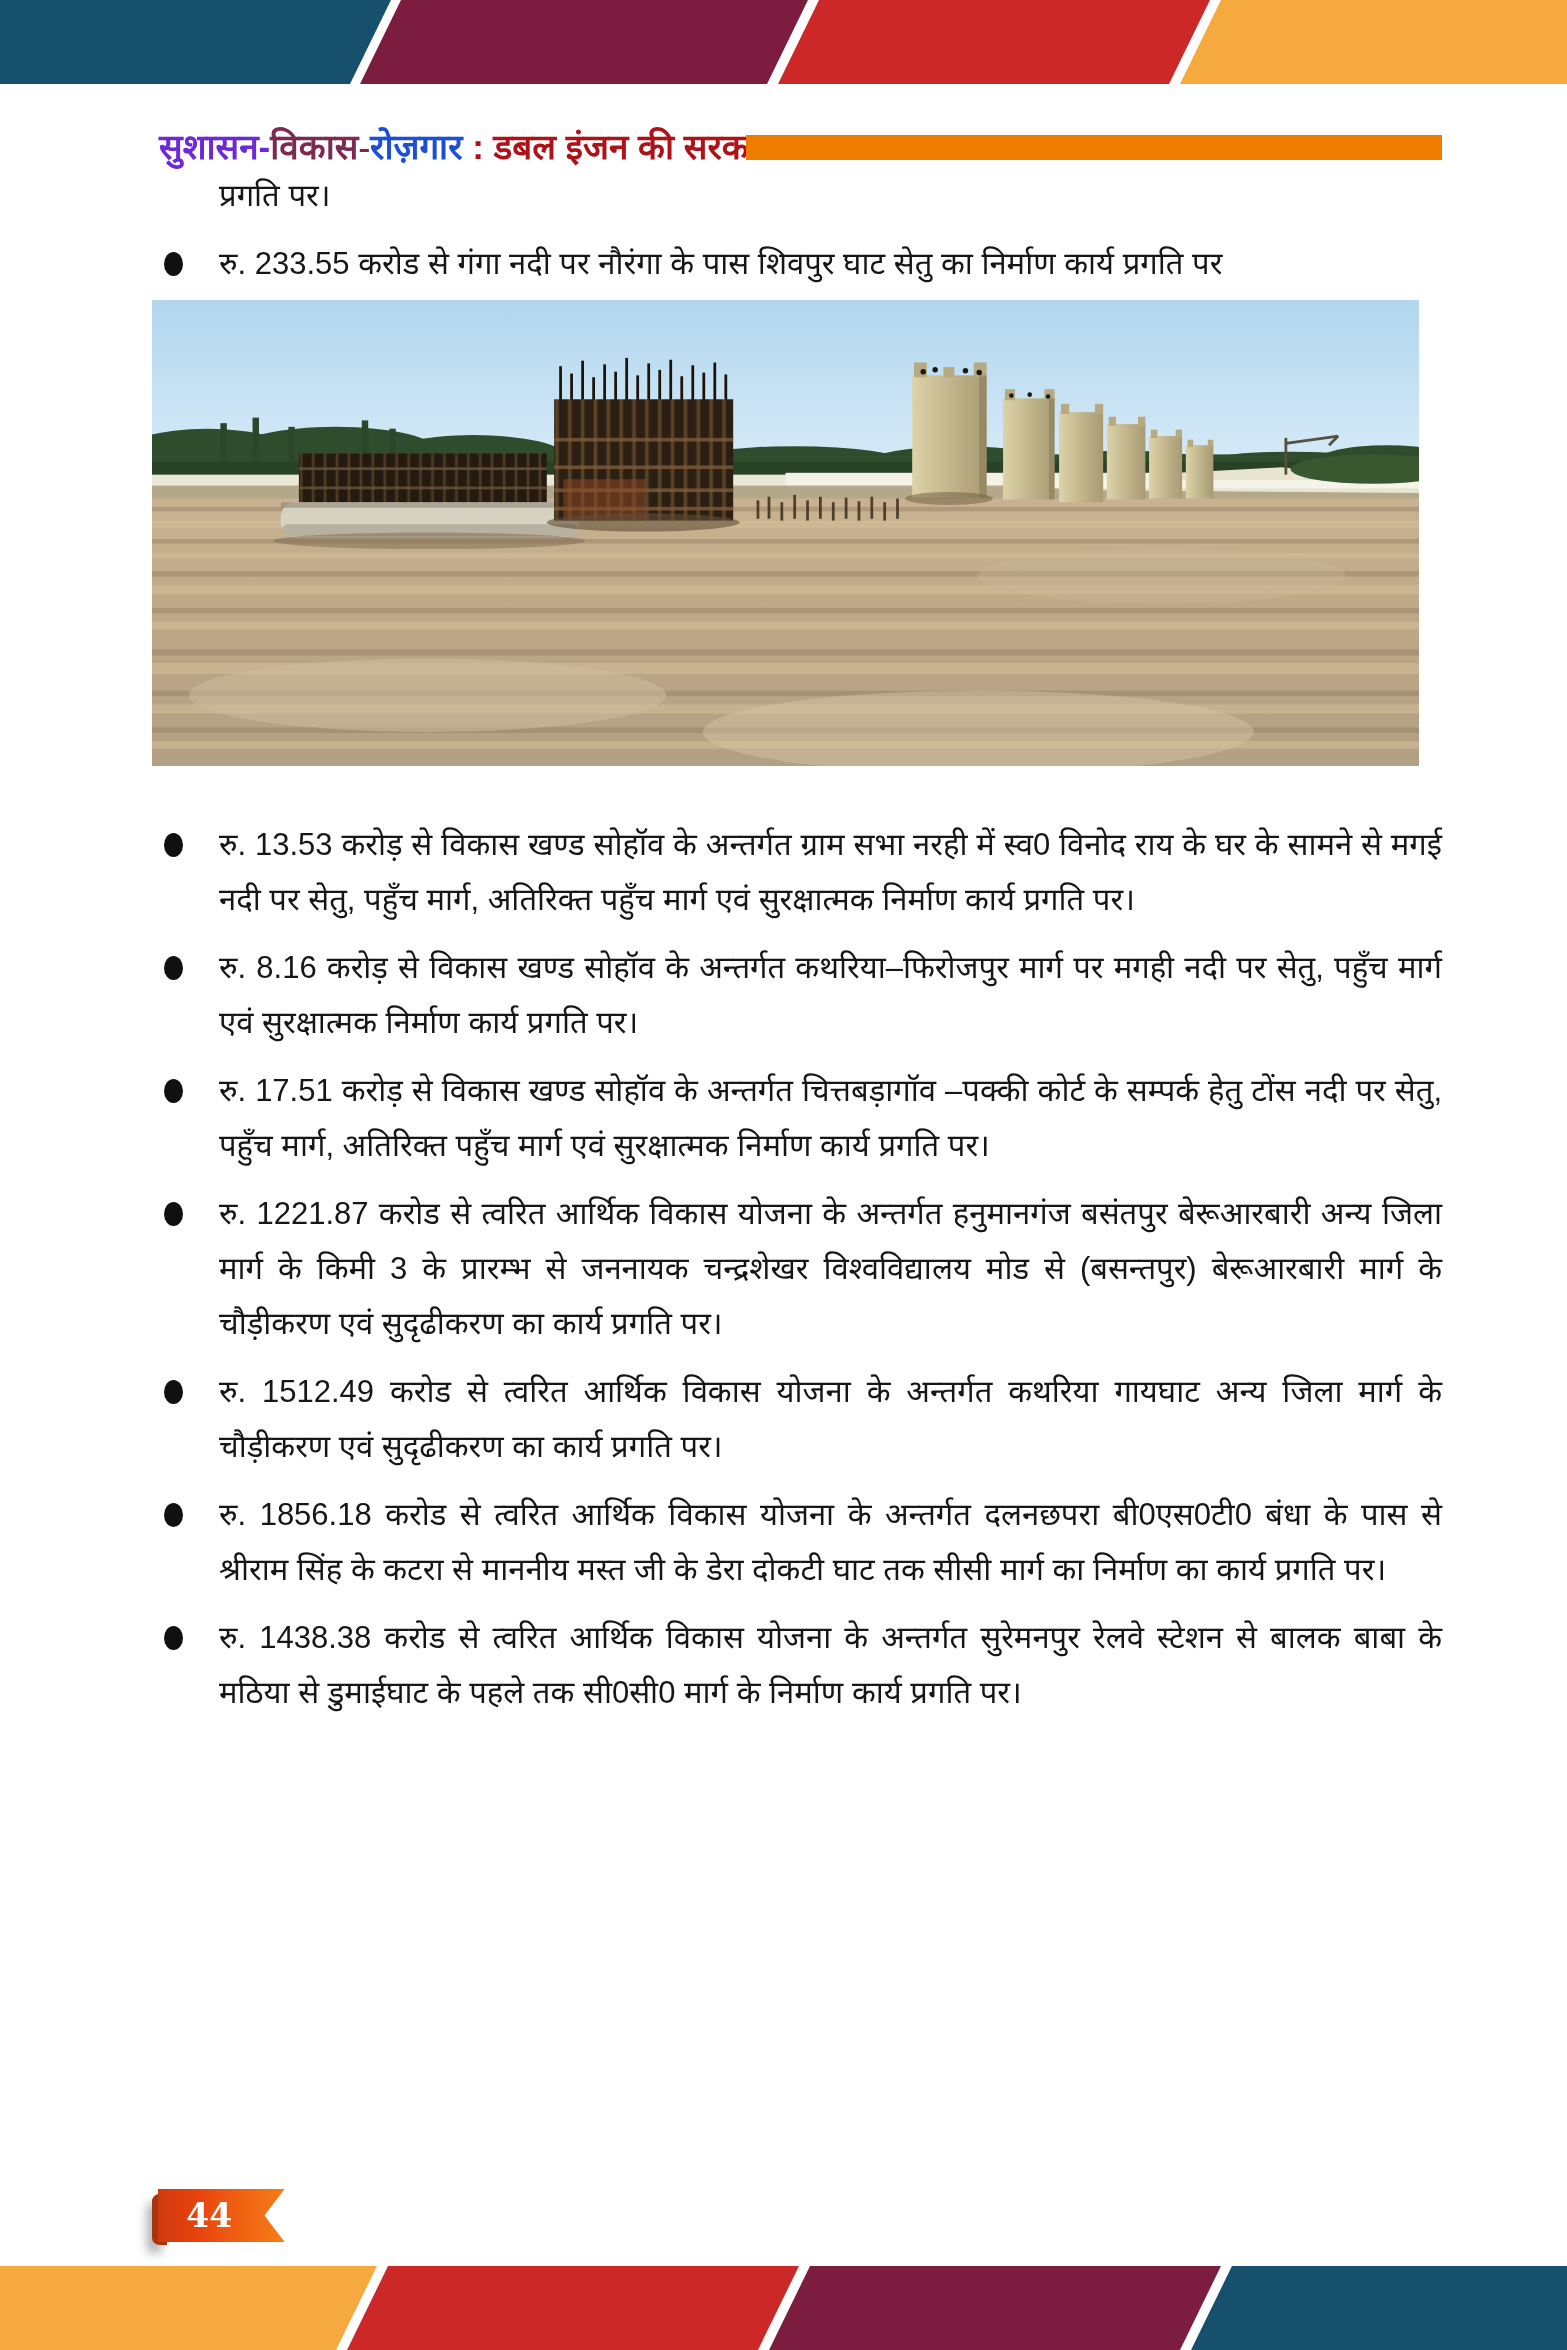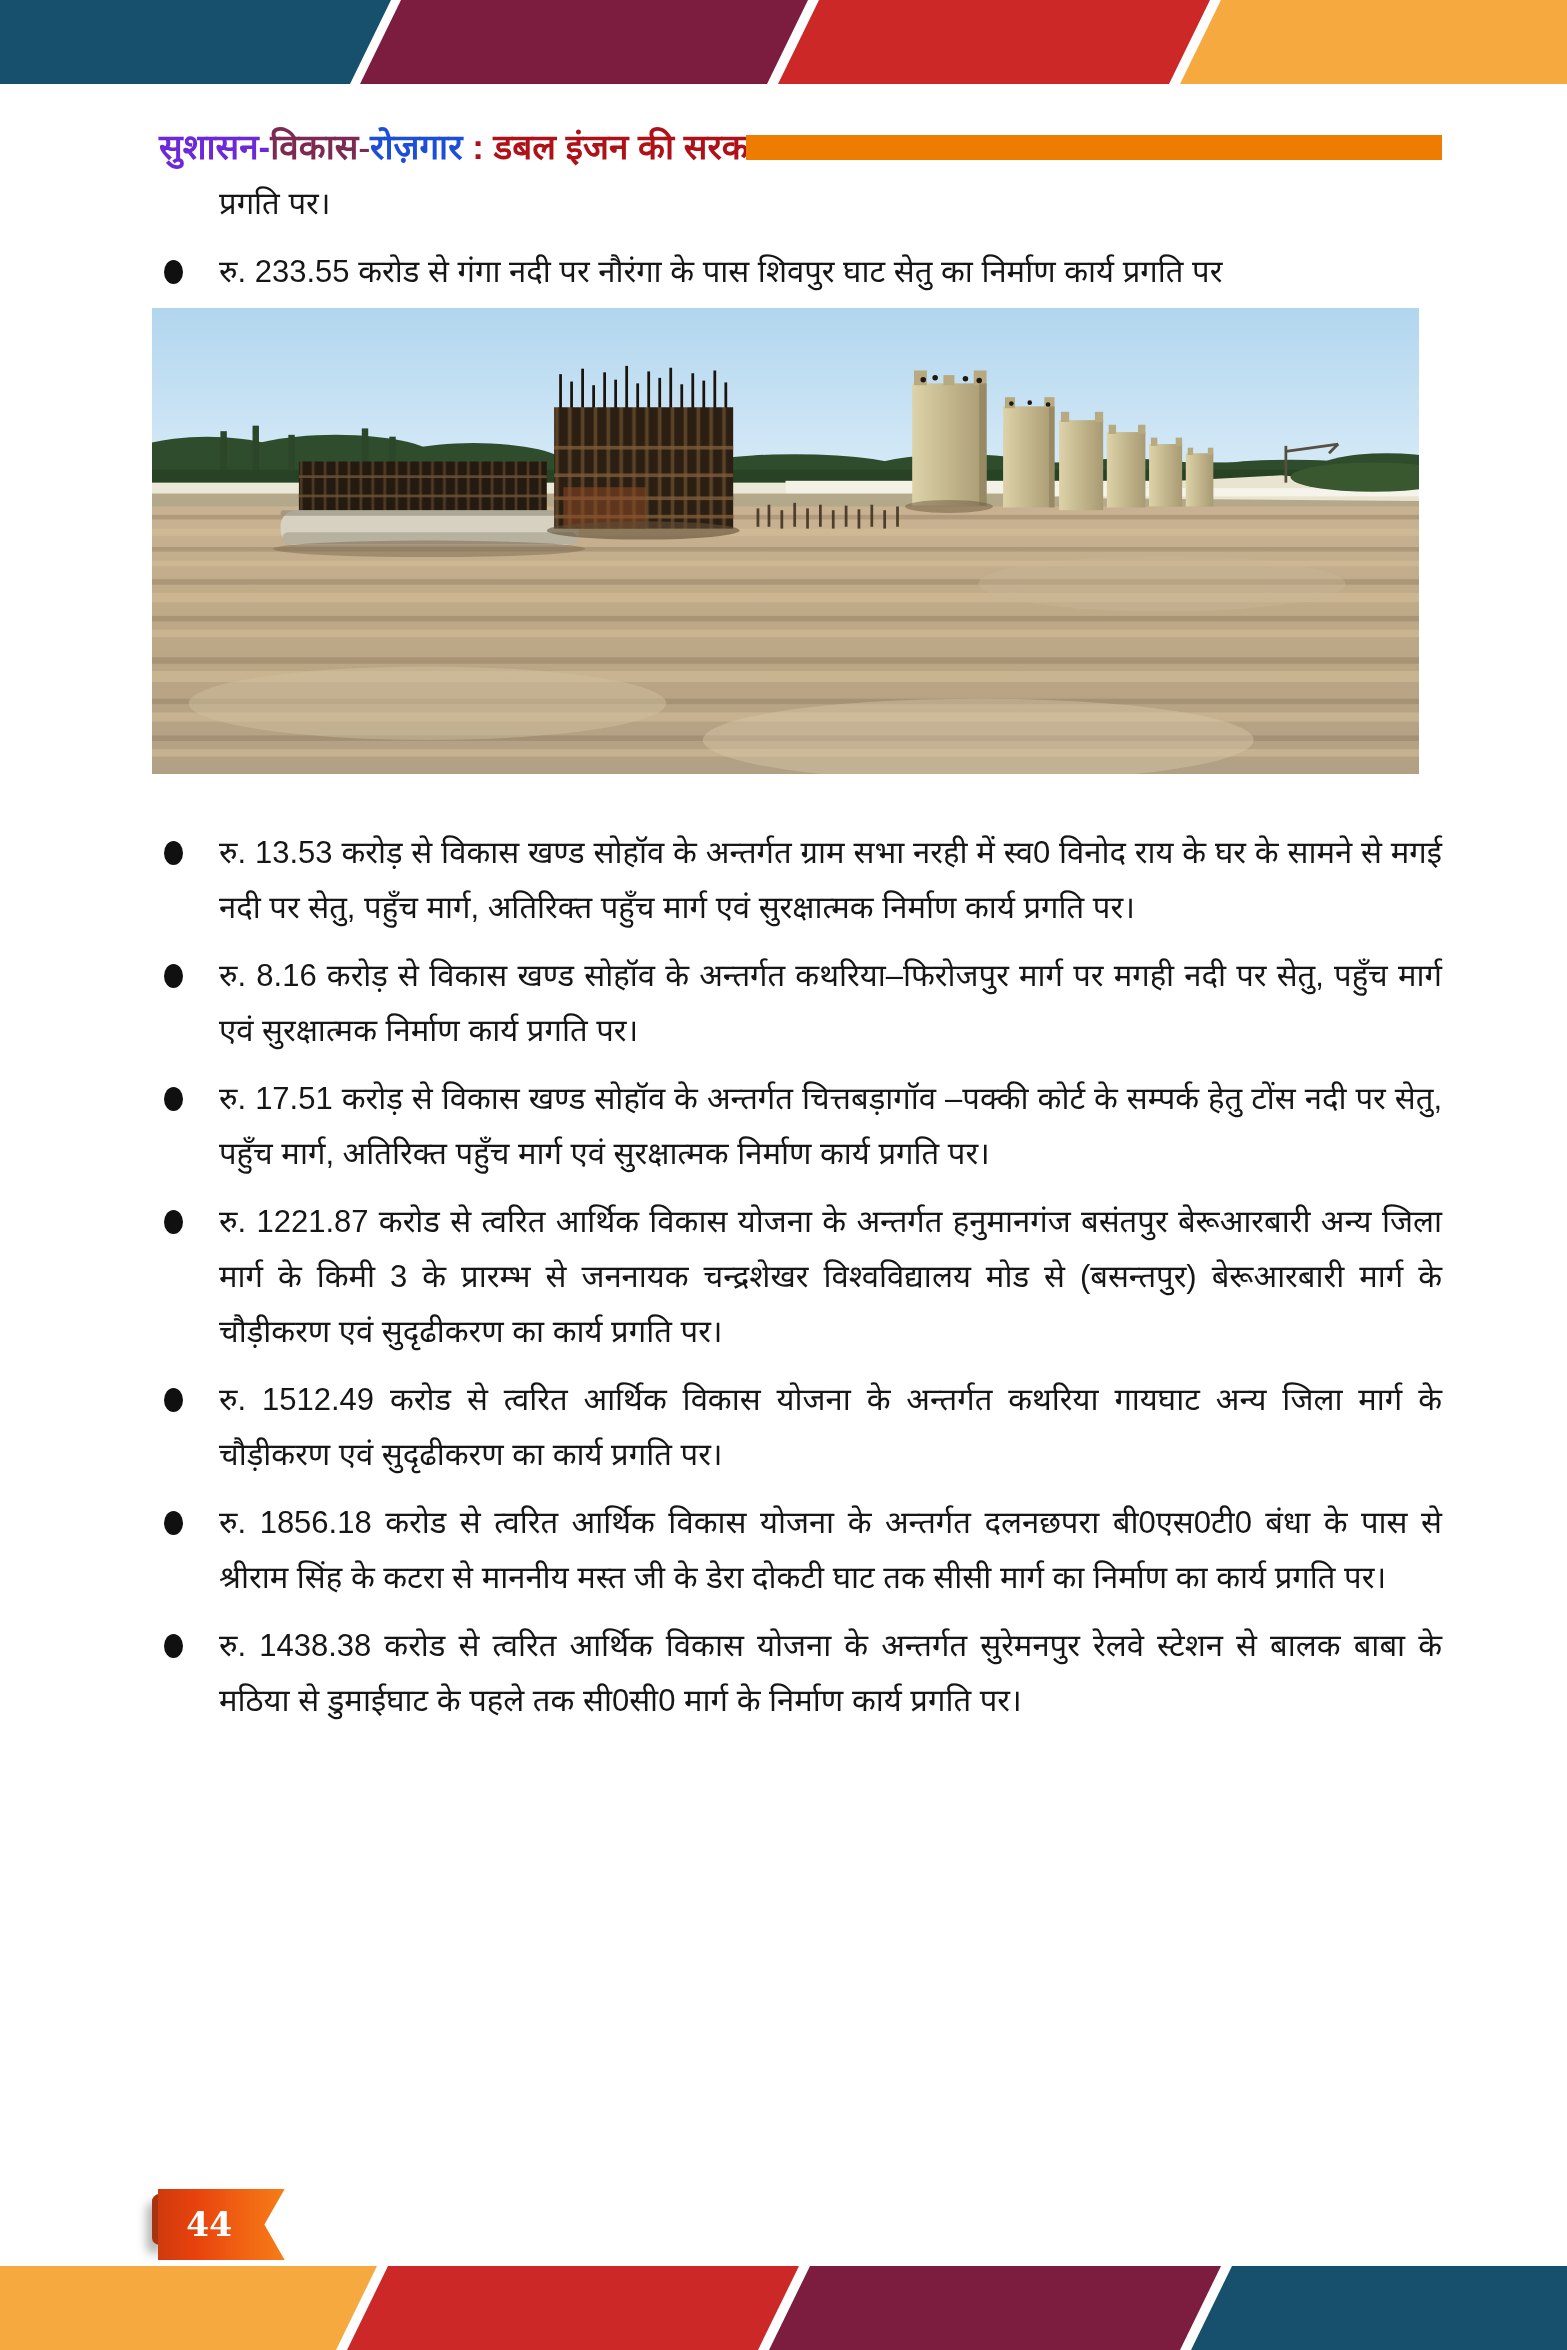--- a/index.html
+++ b/index.html
@@ -23,21 +23,21 @@
   .b-bot .s2{left:388px;  width:411px;}
   .b-bot .s3{left:810px;  width:411px;}
   .b-bot .s4{left:1232px; width:422px;}
 
   
   .header-row{position:absolute; top:122px; left:159px; width:1283px; height:48px;}
   .header-title{font-size:35px; font-weight:bold; letter-spacing:0; white-space:nowrap;}
   .header-bar{position:absolute; top:13px; left:587px; width:696px; height:25px;}
 
   
-  .content{position:absolute; top:176px; left:162px; width:1280px;}
+  .content{position:absolute; top:168px; left:162px; width:1280px;}
   .para, .bullet-list li{
     font-size:31px; line-height:55px; text-align:justify;
   }
   .para{padding-left:57px; margin:0;}
   .bullet-list{list-style:none; margin:0; padding:0;}
   .bullet-list li{position:relative; padding-left:57px; margin-top:13px;}
   .dot{
     position:absolute; left:1.8px; top:15.6px; width:19px; height:24px;
     background:#101010; border-radius:50%;
   }
@@ -50,21 +50,21 @@
   .photo svg{display:block; width:100%; height:100%;}
 
   
   .ribbon-wrap{position:absolute; left:154px; top:2189px; width:130px; height:53px;}
   .ribbon-fold{
     position:absolute; left:-1.8px; top:4.6px; width:14.7px; height:51px;
     background:#a8330f; border-radius:7.3px 0 0 7.3px;
     box-shadow:-5.5px 8.3px 9.2px rgba(110,110,110,.5);
   }
   .ribbon-flag{
-    position:absolute; left:3.7px; top:0; width:127px; height:71px;
+    position:absolute; left:3.7px; top:0; width:127px; height:53px;
     background:linear-gradient(90deg,#cf3a0e 0%, #e8420d 30%, #f05f12 62%, #f67d17 100%);
     clip-path:polygon(0 0, 100% 0, 84% 50%, 100% 100%, 0 100%);
     display:flex; align-items:center; justify-content:center;
   }
   .ribbon-flag span{
     color:#ffffff; font-family:"DejaVu Serif", serif; font-weight:bold;
     font-size:33px; padding-right:24px;
   }
 </style>
 </head>

